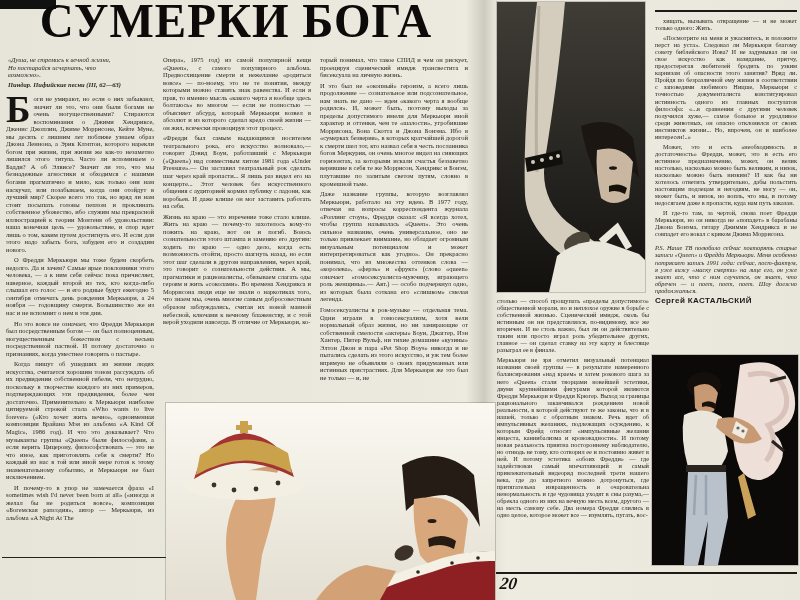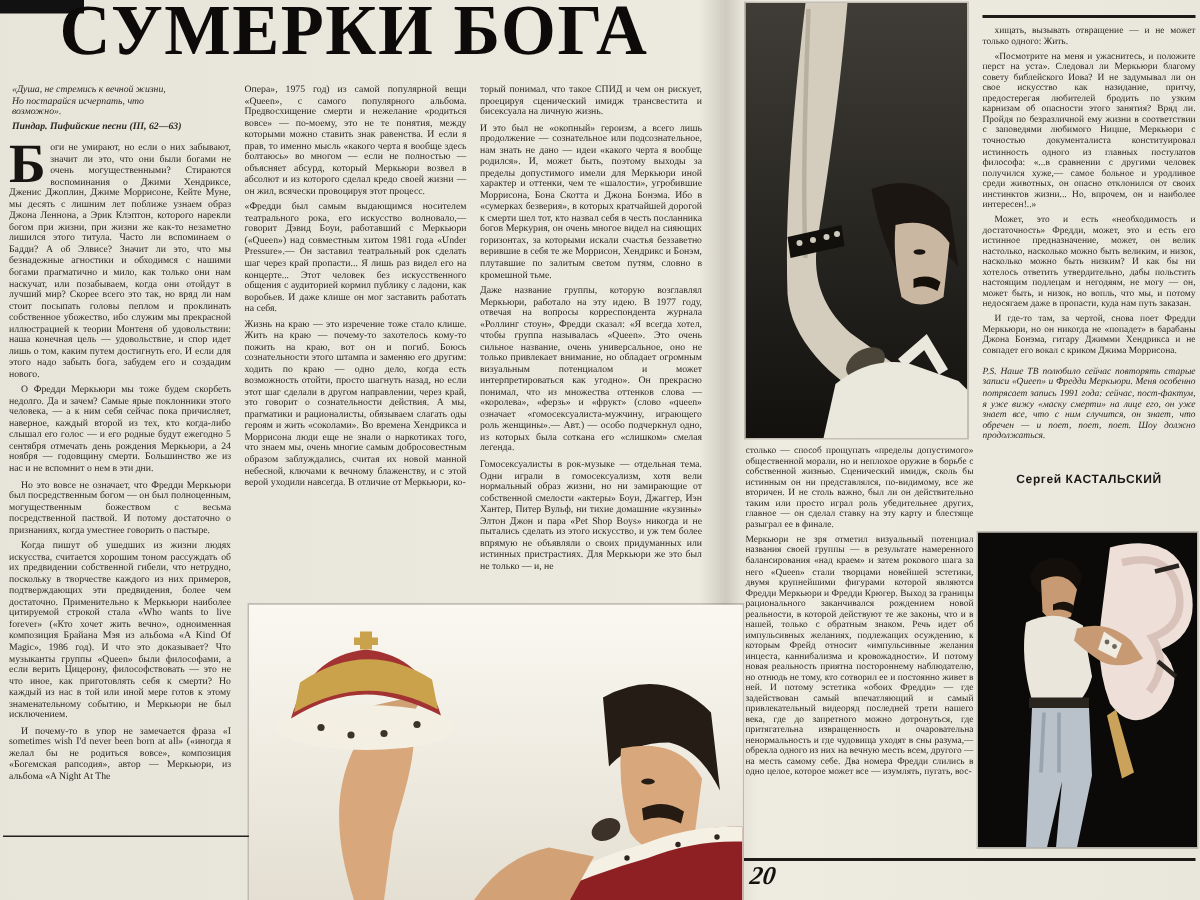--- a/index.html
+++ b/index.html
@@ -34,21 +34,21 @@
   .photo svg{display:block;}
   .photo-crown{left:166px;top:403px;width:329px;height:197px;z-index:6;}
   
   .right-page{position:absolute;left:480px;top:0;width:320px;height:600px;}
   .photo-arm{left:17px;top:2px;width:148px;height:290px;}
   .rp-col{font-size:6.3px;line-height:1.12;text-align:justify;color:#2b2722;}
   .rp-left{position:absolute;left:17px;top:297px;width:152px;height:276px;overflow:hidden;}
   .rp-right{position:absolute;left:175px;top:10px;width:142px;}
   .top-rule{height:2px;background:#1d1b18;margin-bottom:5px;}
   .ps{font-style:italic;margin-top:7px;text-indent:0;}
-  .byline{margin-top:22px;text-align:center;font-weight:bold;font-size:8px;
+  .byline{margin-top:3px;text-align:left;font-weight:bold;font-size:8px;
     letter-spacing:.4px;color:#1b1916;font-family:"Liberation Sans","DejaVu Sans",sans-serif;}
   .photo-stage{left:172px;top:355px;width:146px;height:210px;}
   .bottom-rule{position:absolute;left:16px;top:572px;width:301px;height:2px;background:#1d1b18;}
   .page-number{position:absolute;left:20px;top:574px;font-size:17px;font-weight:bold;
     font-style:italic;color:#14120f;transform:skewX(-8deg);}
 </style>
 </head>
 <body>
 
 <div class="spread">

